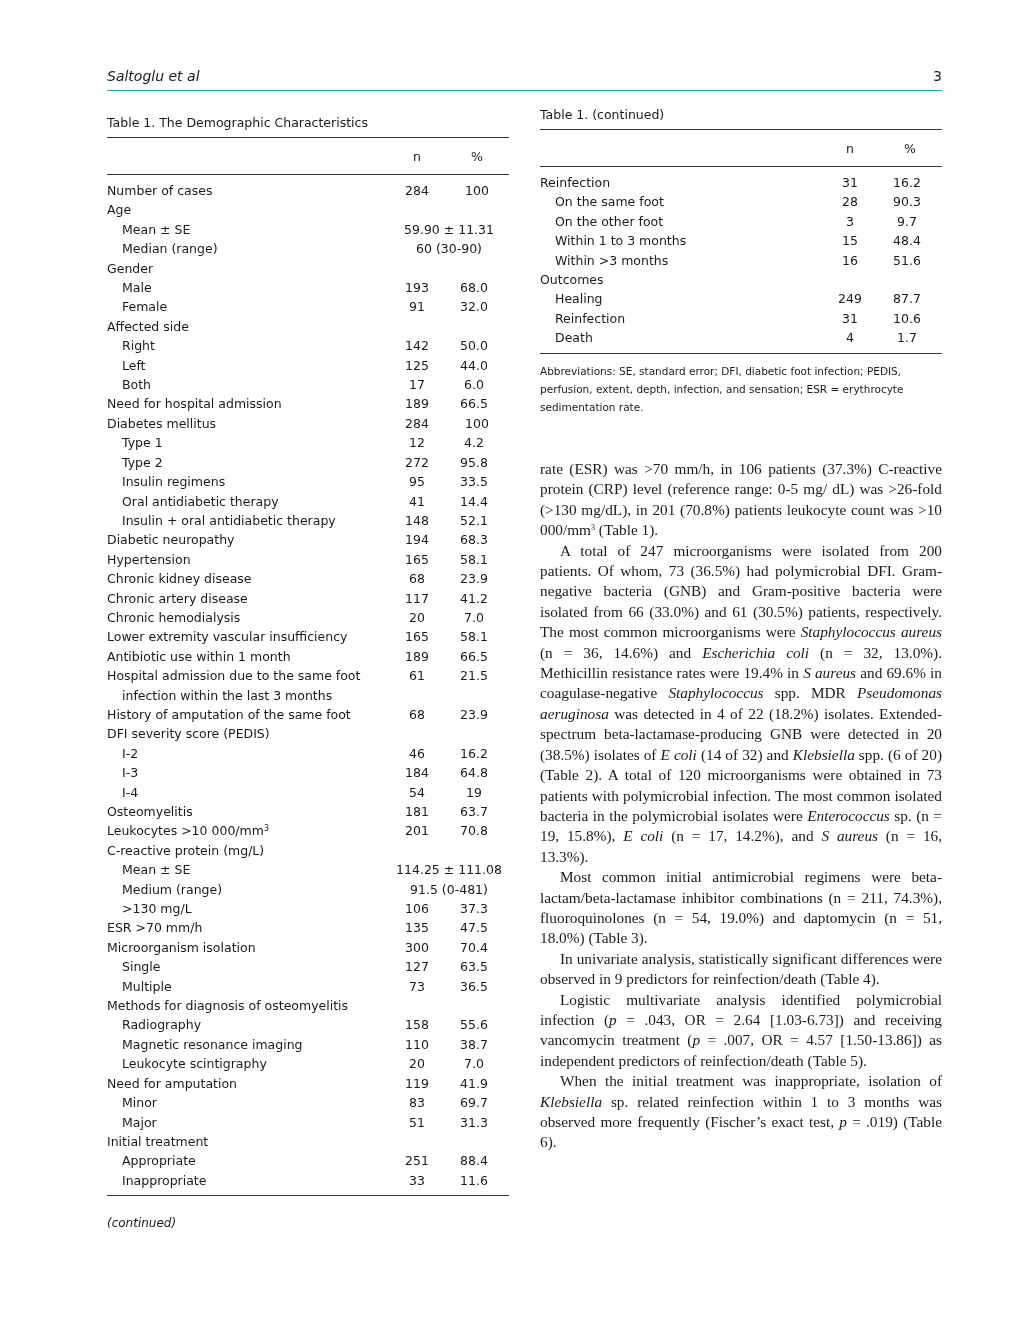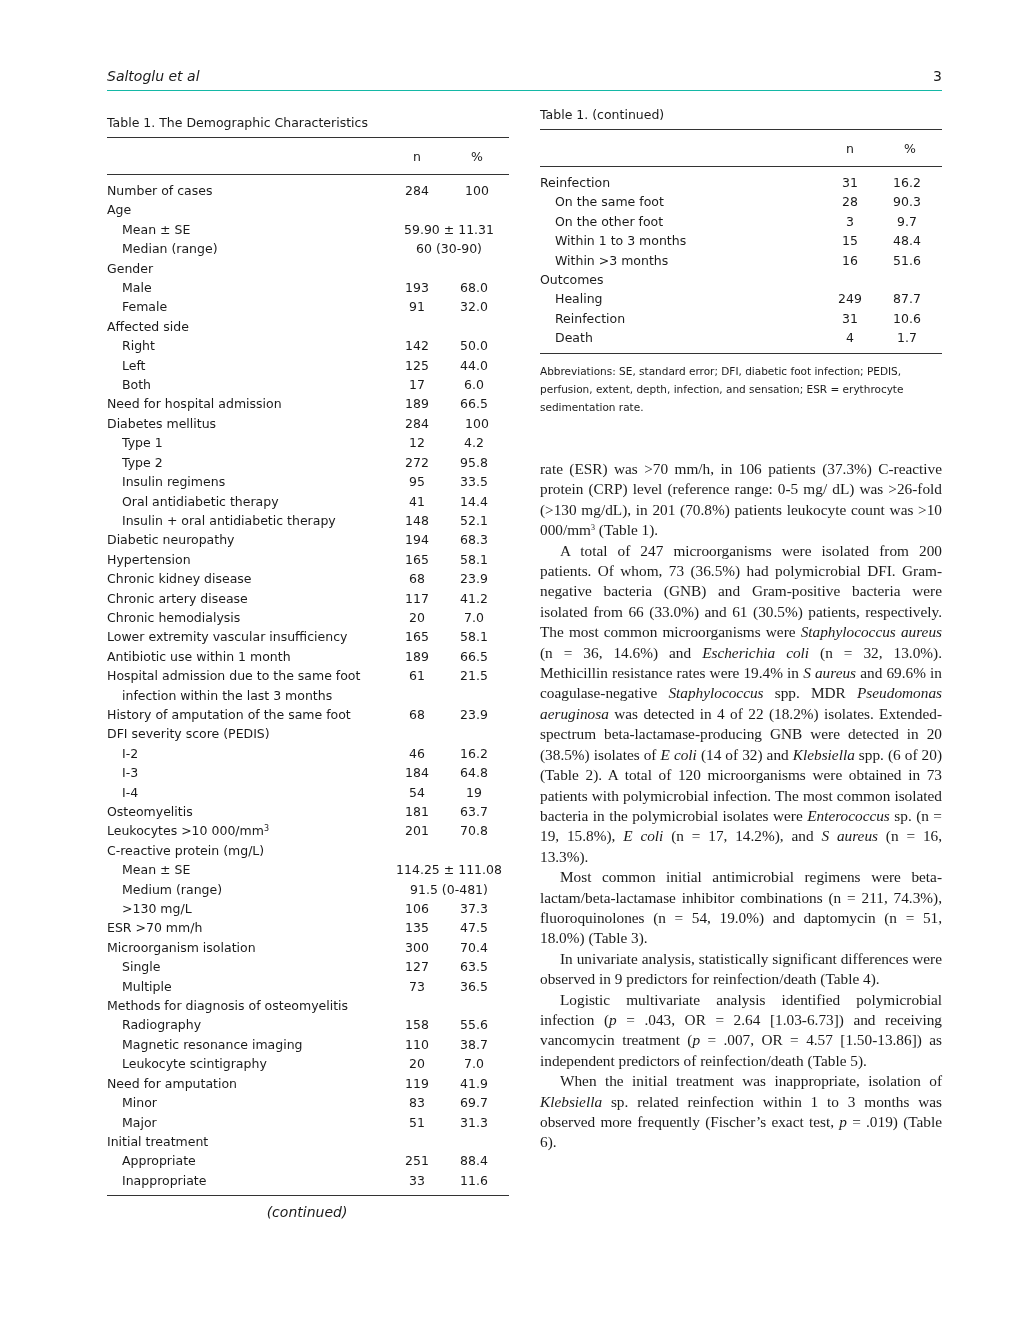--- a/index.html
+++ b/index.html
@@ -23,21 +23,21 @@
   .cell-p { width:64px; text-align:center; padding-right:6px; box-sizing:border-box; }
   .cell-span { width:120px; text-align:center; }
   .p-center { text-align:center; padding-right:0; }
 
   .tbody { padding-top:6px; padding-bottom:5px; }
   .row { display:flex; font-size:12.5px; line-height:19.4px; }
   .row.indent .cell-label { padding-left:15px; }
   .row .wrap2 { padding-left:15px; display:block; }
   sup { font-size:8px; vertical-align:top; position:relative; top:-2px; }
 
-  .continued { font-size:14px; font-style:italic; text-align:center; padding-right:2px; margin-top:8px; }
+  .continued { font-size:12px; font-style:italic; text-align:left; padding-right:2px; margin-top:20px; }
   .abbrev { font-size:10.5px; line-height:18px; margin-top:8px; }
 
   .body-text { position:absolute; left:540px; top:459px; width:402px; font-size:15.3px; line-height:20.4px; text-align:justify; }
   .body-text p { margin:0; }
   .body-text p.ind { text-indent:20px; }
   .body-text i { font-style:italic; }
 </style>
 </head>
 <body>
 

